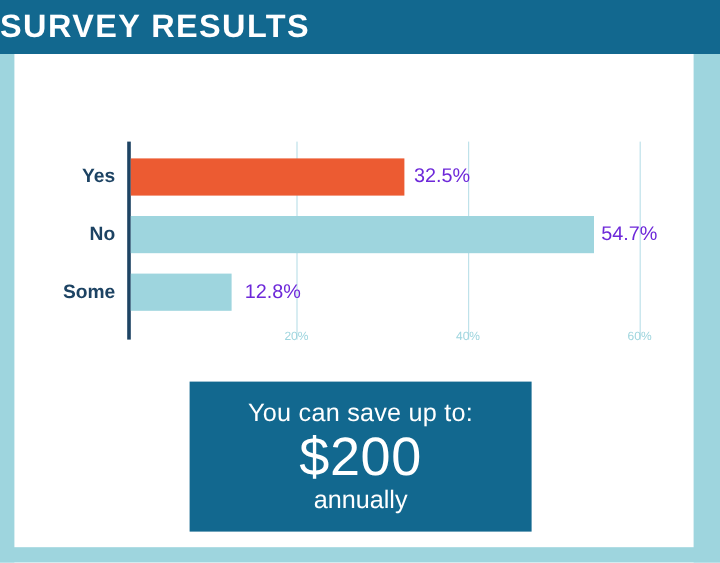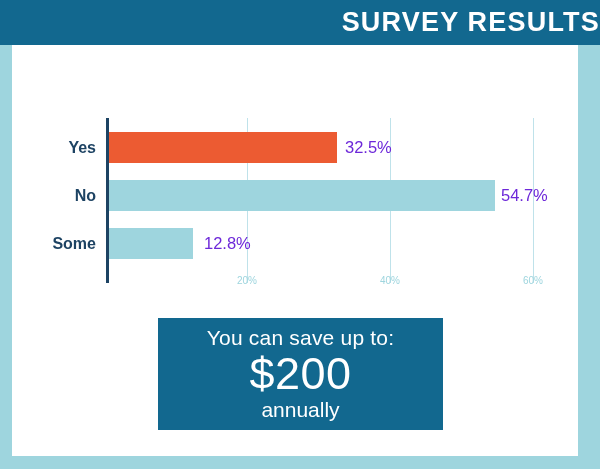--- a/index.html
+++ b/index.html
@@ -37,21 +37,21 @@
   }
 
   
   .header-bar {
     position: absolute;
     left: 0; top: 0;
     width: 600px; height: 45px;
     background: #12688f;
     display: flex;
     align-items: center;
-    justify-content: flex-end;
+    justify-content: flex-start;
   }
   .header-title {
     color: #ffffff;
     font-size: 27px;
     font-weight: bold;
     letter-spacing: 1.2px;
     line-height: 1;
     white-space: nowrap;
   }
 
@@ -128,21 +128,21 @@
     line-height: 31px;
     color: #6d28d9;
     font-size: 16.5px;
     white-space: nowrap;
   }
 
   
   .savings-box {
     position: absolute;
     left: 158px; top: 318px;
-    width: 285px; height: 112px;
+    width: 285px; height: 125px;
     background: #12688f;
     display: flex;
     flex-direction: column;
     align-items: center;
     justify-content: center;
     color: #ffffff;
   }
   .savings-lead {
     font-size: 21px;
     line-height: 24px;

